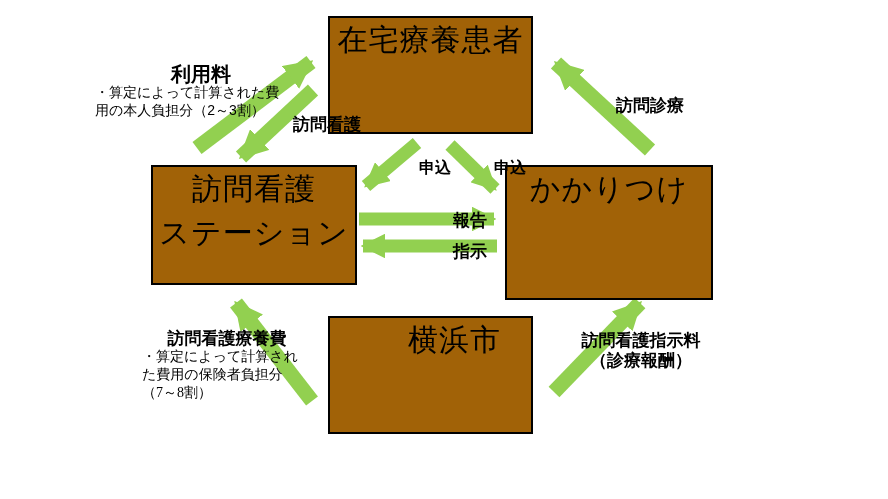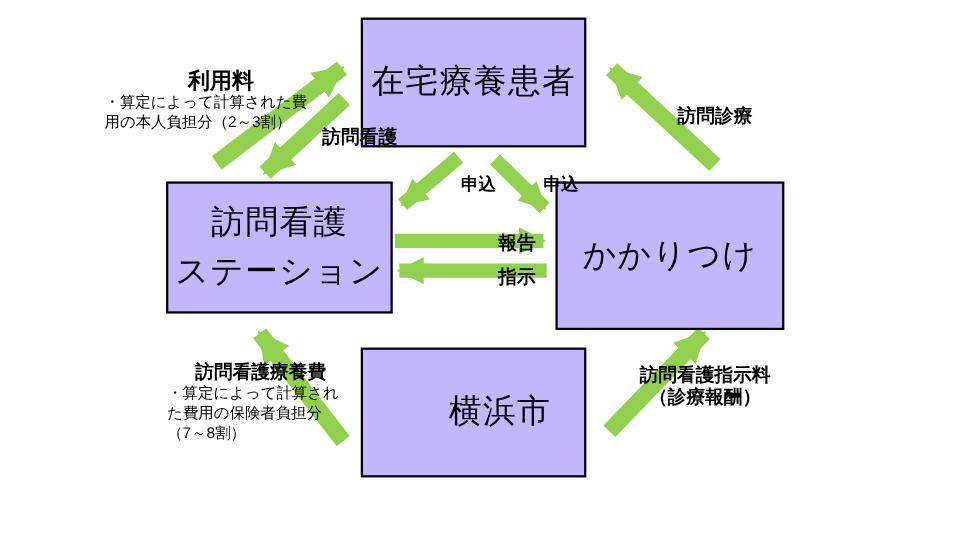--- a/index.html
+++ b/index.html
@@ -2,35 +2,35 @@
 <html><head>
 <meta charset="utf-8">
 <style>
   html,body{margin:0;padding:0;background:#ffffff;}
   #canvas{
     position:relative;width:888px;height:499px;background:#ffffff;overflow:hidden;
     font-family:"Liberation Sans","DejaVu Sans",sans-serif;color:#000;
   }
   #arrow-layer{position:absolute;left:0;top:0;z-index:1;}
   .node{
-    position:absolute;z-index:2;background:#c4b5fd;border:2px solid #000;
-    box-sizing:border-box;display:flex;flex-direction:column;align-items:center;justify-content:center;
+    position:absolute;z-index:2;background:#a16207;border:2px solid #000;
+    box-sizing:border-box;display:flex;flex-direction:column;align-items:center;justify-content:flex-start;
     text-align:center;font-size:30px;font-weight:400;line-height:44px;letter-spacing:1px;
   }
   .ann{position:absolute;z-index:3;}
   .ann-title{font-weight:bold;font-size:16px;text-align:center;line-height:18px;}
   .ann-line{font-size:14px;line-height:18px;text-align:left;}
   .tag{position:absolute;z-index:3;font-weight:bold;font-size:17px;white-space:nowrap;padding-left:44px;}
   #node-patient{left:328px;top:16px;width:205px;height:118px;}
   #node-station{left:151px;top:165px;width:206px;height:120px;}
   #node-doctor{left:505px;top:165px;width:208px;height:135px;}
   #node-city{left:328px;top:316px;width:205px;height:118px;padding-left:48px;}
   #ann-usage-fee{left:95px;top:51px;width:212px;}
   #ann-usage-fee .ann-title{font-size:20px;margin-top:14px;}
-  #ann-care-fee{left:152px;top:330px;width:170px;}
+  #ann-care-fee{left:142px;top:330px;width:170px;font-family:Liberation Serif, serif;}
   #ann-care-fee .ann-title{font-size:17px;}
   #ann-instruction-fee{left:576px;top:331px;width:130px;text-align:center;}
   #ann-instruction-fee .fee-line{font-weight:bold;font-size:17px;line-height:20px;}
   #tag-visiting-nursing{left:249px;top:113px;}
   #tag-visiting-care{left:572px;top:94px;}
   #tag-apply-left{left:375px;top:158px;font-size:16px;}
   #tag-apply-right{left:450px;top:158px;font-size:16px;}
   #tag-report{left:409px;top:209px;}
   #tag-instruction{left:409px;top:240px;}
 </style>

